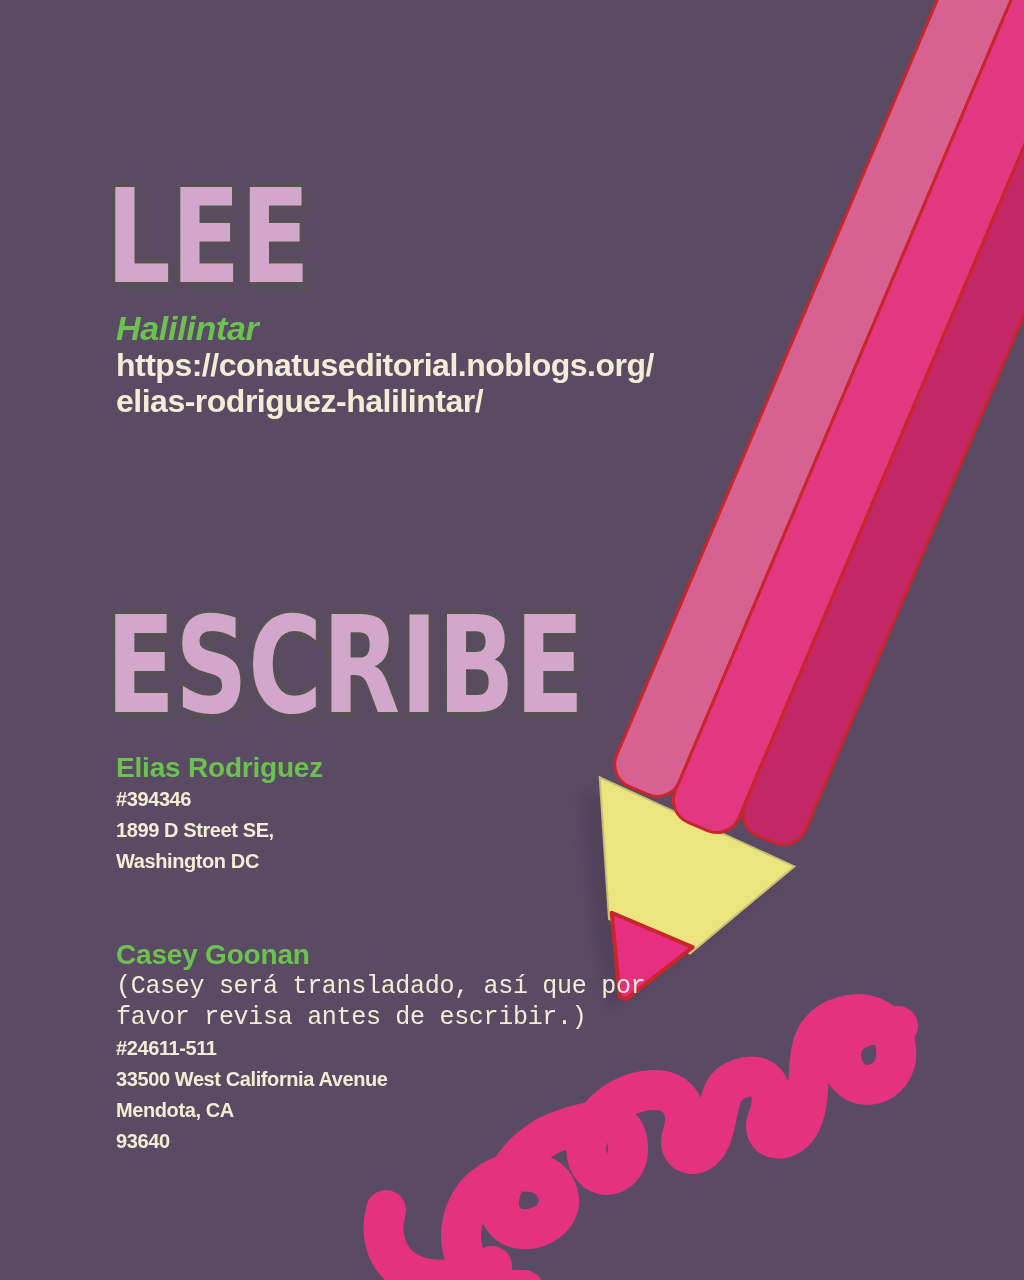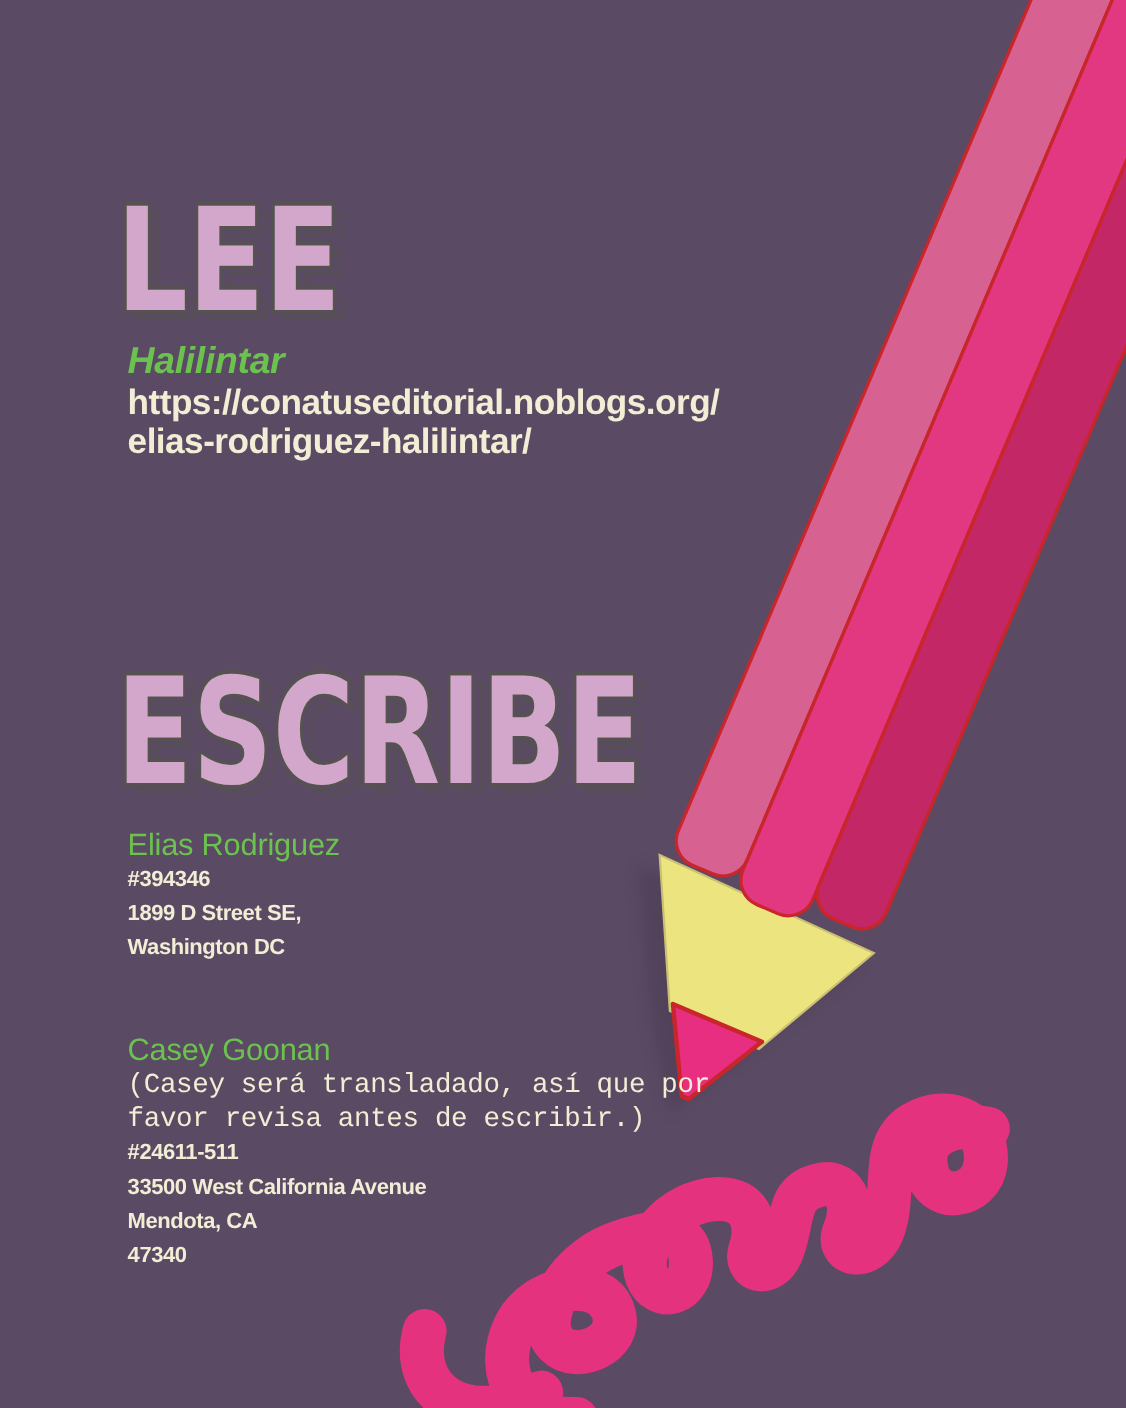--- a/index.html
+++ b/index.html
@@ -43,21 +43,21 @@
     line-height:38px;letter-spacing:-0.3px;
   }
   .green-line.italic{font-style:italic;}
   .url-line{
     color:var(--cream,#f2eed6);
     font-size:32px;font-weight:700;
     line-height:36px;letter-spacing:-0.5px;
   }
   .contact-name{
     color:var(--green,#6cc24f);
-    font-size:28px;font-weight:400;
+    font-size:28px;font-weight:700;
     line-height:32px;letter-spacing:-0.2px;
   }
   .addr-line{
     color:var(--cream,#f2eed6);
     font-size:20px;font-weight:700;
     line-height:31px;letter-spacing:-0.4px;
   }
   .note-line{
     color:var(--cream,#f2eed6);
     font-size:25px;font-weight:400;
@@ -134,16 +134,16 @@
     <div class="addr-line">Washington DC</div>
   </div>
 
   <div class="textblock tb-contact2">
     <div class="contact-name">Casey Goonan</div>
     <div class="note-line">(Casey será transladado, así que por</div>
     <div class="note-line">favor revisa antes de escribir.)</div>
     <div class="addr-line">#24611-511</div>
     <div class="addr-line">33500 West California Avenue</div>
     <div class="addr-line">Mendota, CA</div>
-    <div class="addr-line">47340</div>
+    <div class="addr-line">93640</div>
   </div>
 
 </div>
 
 </body></html>

